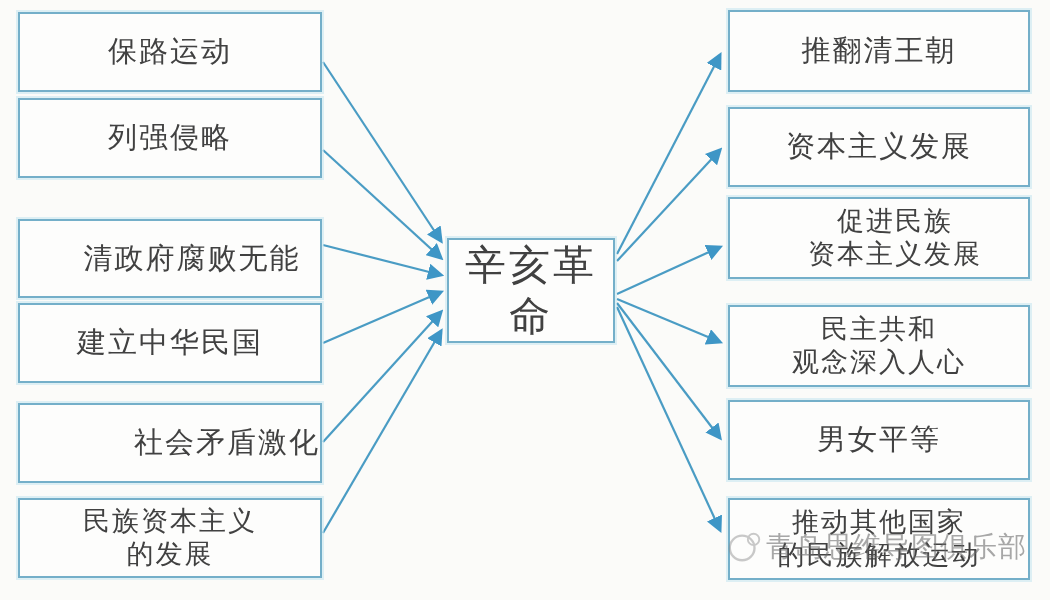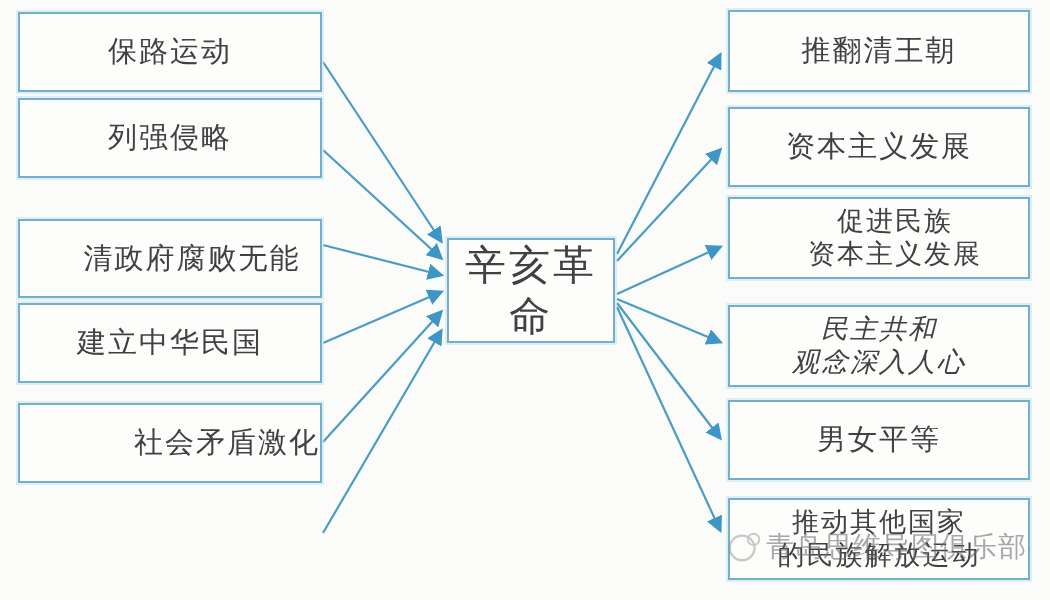--- a/index.html
+++ b/index.html
@@ -110,36 +110,40 @@
   </div>
   <div class="box cause" style="top:219px; height:79px;padding-left:44px;">
     <span>清政府腐败无能</span>
   </div>
   <div class="box cause" style="top:303px; height:80px;">
     <span>建立中华民国</span>
   </div>
   <div class="box cause" style="top:403px; height:80px;align-items:flex-end;">
     <span>社会矛盾激化</span>
   </div>
+  <div class="box cause two-line" style="top:498px; height:80px;">
+    <span>民族资本主义</span>
+    <span>的发展</span>
+  </div>
 
   <div class="box center-box">
     <span>辛亥革命</span>
   </div>
 
   <div class="box effect" style="top:10px; height:82px;align-items:center;">
     <span>推翻清王朝</span>
   </div>
   <div class="box effect" style="top:107px; height:80px;">
     <span>资本主义发展</span>
   </div>
   <div class="box effect two-line" style="top:197px; height:82px;padding-left:32px;">
     <span>促进民族</span>
     <span>资本主义发展</span>
   </div>
-  <div class="box effect two-line" style="top:305px; height:82px;font-style:italic;">
+  <div class="box effect two-line" style="top:305px; height:82px;">
     <span>民主共和</span>
     <span>观念深入人心</span>
   </div>
   <div class="box effect" style="top:400px; height:80px;">
     <span>男女平等</span>
   </div>
   <div class="box effect two-line" style="top:498px; height:82px;">
     <span>推动其他国家</span>
     <span>的民族解放运动</span>
   </div>

